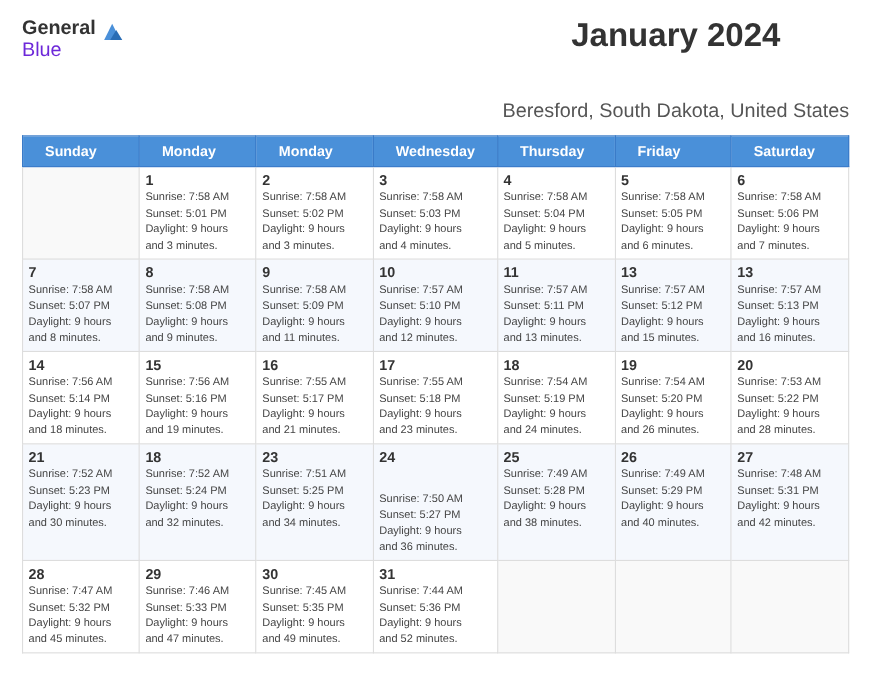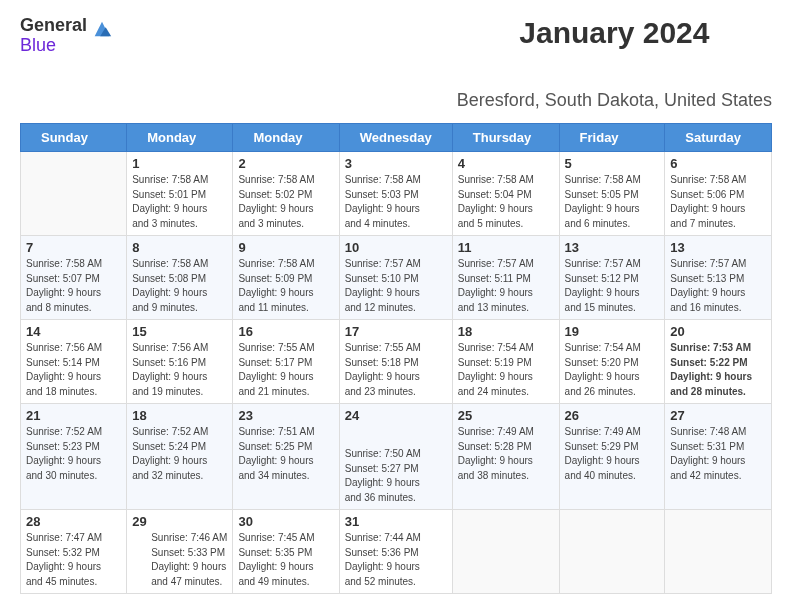--- a/index.html
+++ b/index.html
@@ -265,21 +265,21 @@
         </td>
         <td>
           <span class="day-number">19</span>
           <div class="day-info" style="white-space: pre-line;">Sunrise: 7:54 AM
 Sunset: 5:20 PM
 Daylight: 9 hours
 and 26 minutes.</div>
         </td>
         <td>
           <span class="day-number">20</span>
-          <div class="day-info" style="white-space: pre-line; font-weight: bold;">Sunrise: 7:53 AM
+          <div class="day-info" style="white-space: pre-line;">Sunrise: 7:53 AM
 Sunset: 5:22 PM
 Daylight: 9 hours
 and 28 minutes.</div>
         </td>
       </tr>
       <tr>
         <td>
           <span class="day-number">21</span>
           <div class="day-info" style="white-space: pre-line;">Sunrise: 7:52 AM
 Sunset: 5:23 PM
@@ -332,21 +332,21 @@
       <tr>
         <td>
           <span class="day-number">28</span>
           <div class="day-info" style="white-space: pre-line;">Sunrise: 7:47 AM
 Sunset: 5:32 PM
 Daylight: 9 hours
 and 45 minutes.</div>
         </td>
         <td>
           <span class="day-number">29</span>
-          <div class="day-info" style="white-space: pre-line; margin-left: 19px;">Sunrise: 7:46 AM
+          <div class="day-info" style="white-space: pre-line;">Sunrise: 7:46 AM
 Sunset: 5:33 PM
 Daylight: 9 hours
 and 47 minutes.</div>
         </td>
         <td>
           <span class="day-number">30</span>
           <div class="day-info" style="white-space: pre-line;">Sunrise: 7:45 AM
 Sunset: 5:35 PM
 Daylight: 9 hours
 and 49 minutes.</div>

